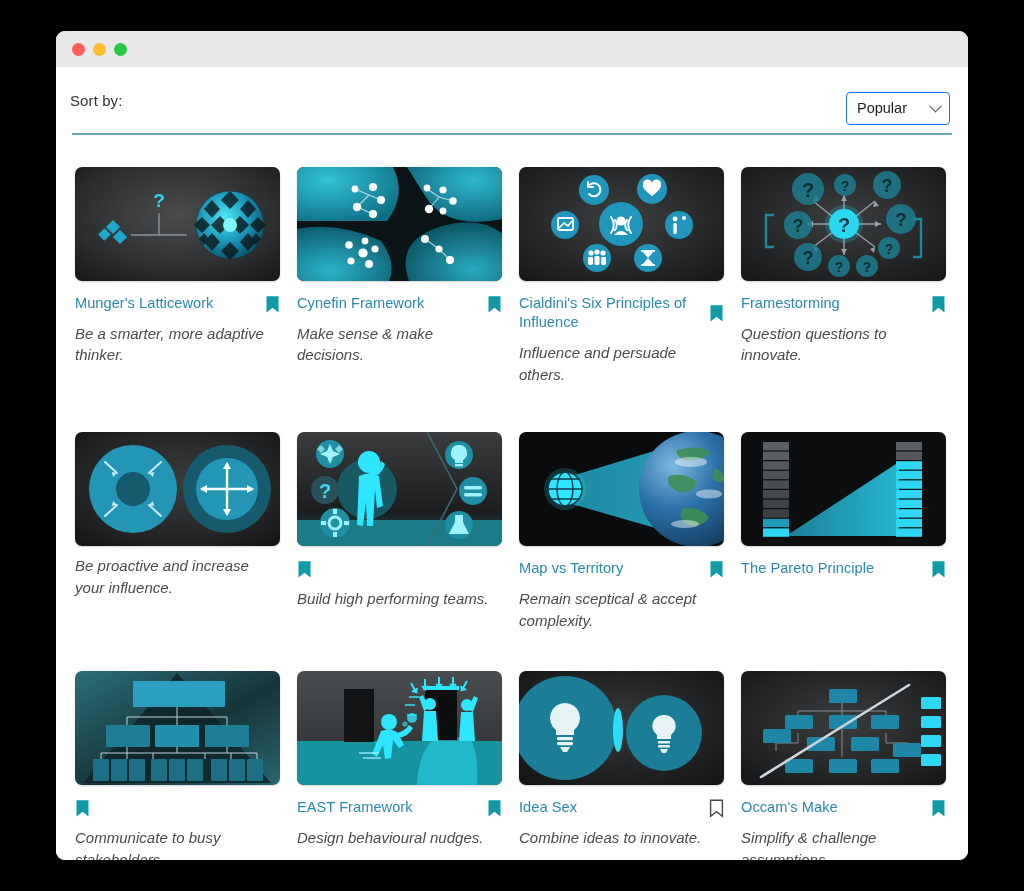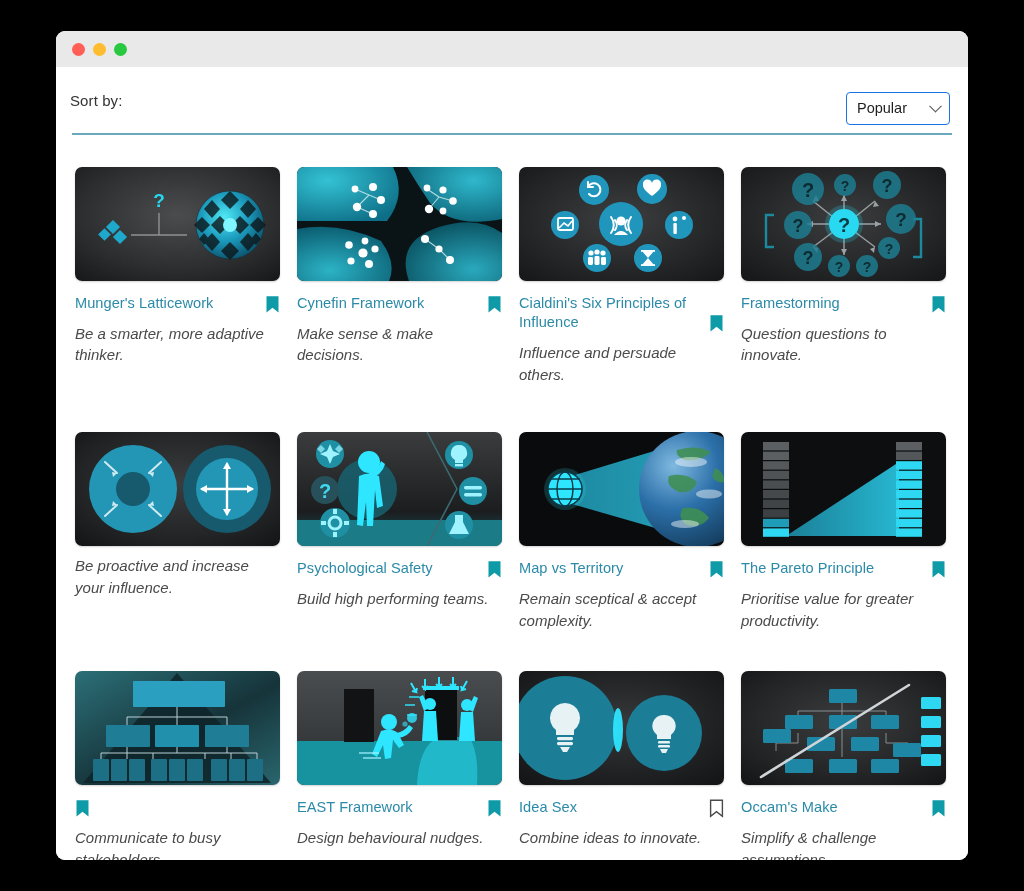--- a/index.html
+++ b/index.html
@@ -116,21 +116,21 @@
     border-radius: 7px;
     overflow: hidden;
     position: relative;
     cursor: pointer;
     box-shadow: 0 1px 2px rgba(0,0,0,0.18);
   }
   .thumb svg { display: block; width: 100%; height: 100%; }
 
   .card-meta {
     display: flex;
-    align-items: flex-end;
+    align-items: center;
     justify-content: space-between;
     margin-top: 13px;
     gap: 6px;
   }
   .card-title {
     font-size: 14.6px;
     line-height: 1.37;
     color: #2b8aa8;
     font-weight: 400;
     letter-spacing: .05px;
@@ -529,21 +529,20 @@
               <path d="M162 13 a8 8 0 0 1 4 15 v3 h-8 v-3 a8 8 0 0 1 4 -15z" fill="#9ff3ff"></path>
                 <rect x="158" y="32" width="8" height="2.4" fill="#9ff3ff"></rect>
               <circle cx="176" cy="59" r="14" fill="#1f8fa3"></circle>
               <rect x="167" y="54" width="18" height="3.4" rx="1.6" fill="#9ff3ff"></rect>
                 <rect x="167" y="61" width="18" height="3.4" rx="1.6" fill="#9ff3ff"></rect>
               <circle cx="162" cy="93" r="14" fill="#1f8fa3"></circle>
               <path d="M158 83 h8 v7 l6 12 h-20 l6 -12z" fill="#9ff3ff"></path>
             </svg>
           </div>
           <div class="card-meta">
-            <div class="card-title">Psychological Safety</div>
             <svg class="bookmark" viewBox="0 0 15 19">
               <path d="M1.5 1.2h12v16.2l-6-4.6-6 4.6z" fill="#0f9aa8"></path>
             </svg>
           </div>
           <div class="card-sub">Build high performing teams.</div>
         </div>
 
         
         <div class="card">
           <div class="thumb">
@@ -630,21 +629,20 @@
                 <rect x="155" y="96.4" width="26" height="8.4" fill="#2fd8f2"></rect>
               </g>
             </svg>
           </div>
           <div class="card-meta">
             <div class="card-title">The Pareto Principle</div>
             <svg class="bookmark" viewBox="0 0 15 19">
               <path d="M1.5 1.2h12v16.2l-6-4.6-6 4.6z" fill="#0f9aa8"></path>
             </svg>
           </div>
-          <div class="card-sub">Prioritise value for greater productivity.</div>
         </div>
       </div>
 
       <div class="rowspacer r2"></div>
 
       <div class="row">
 
         
         <div class="card">
           <div class="thumb">

